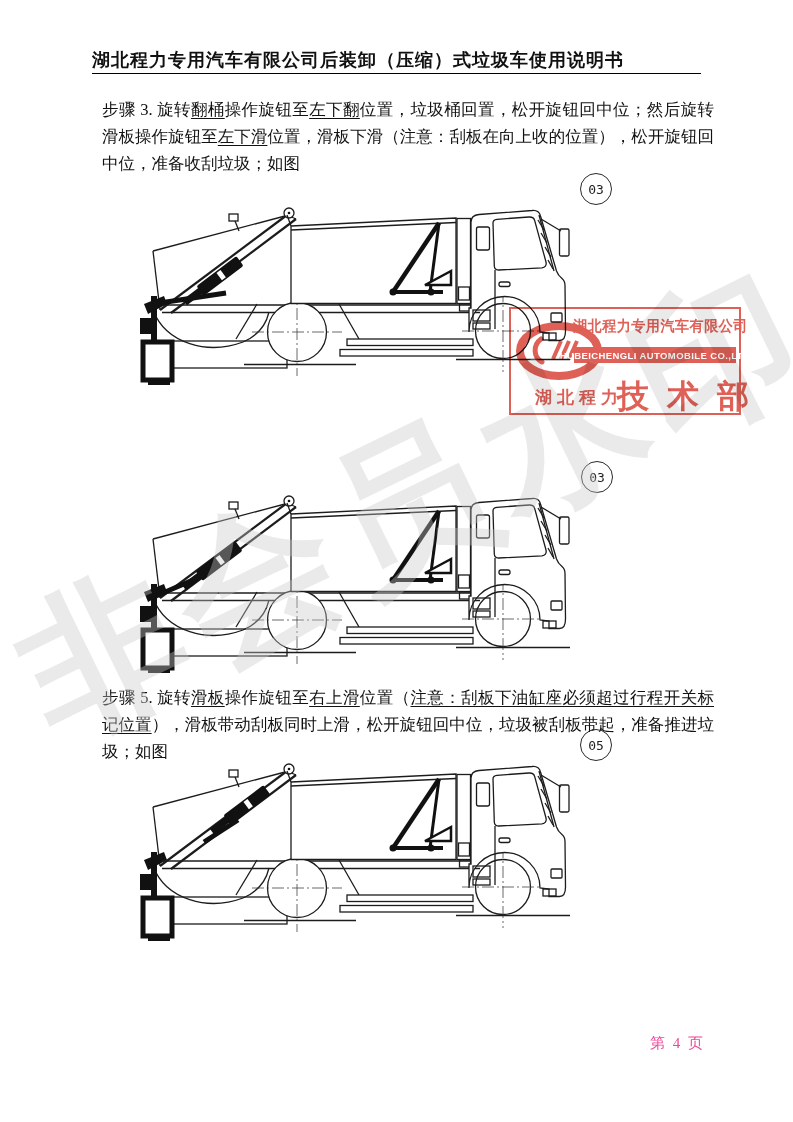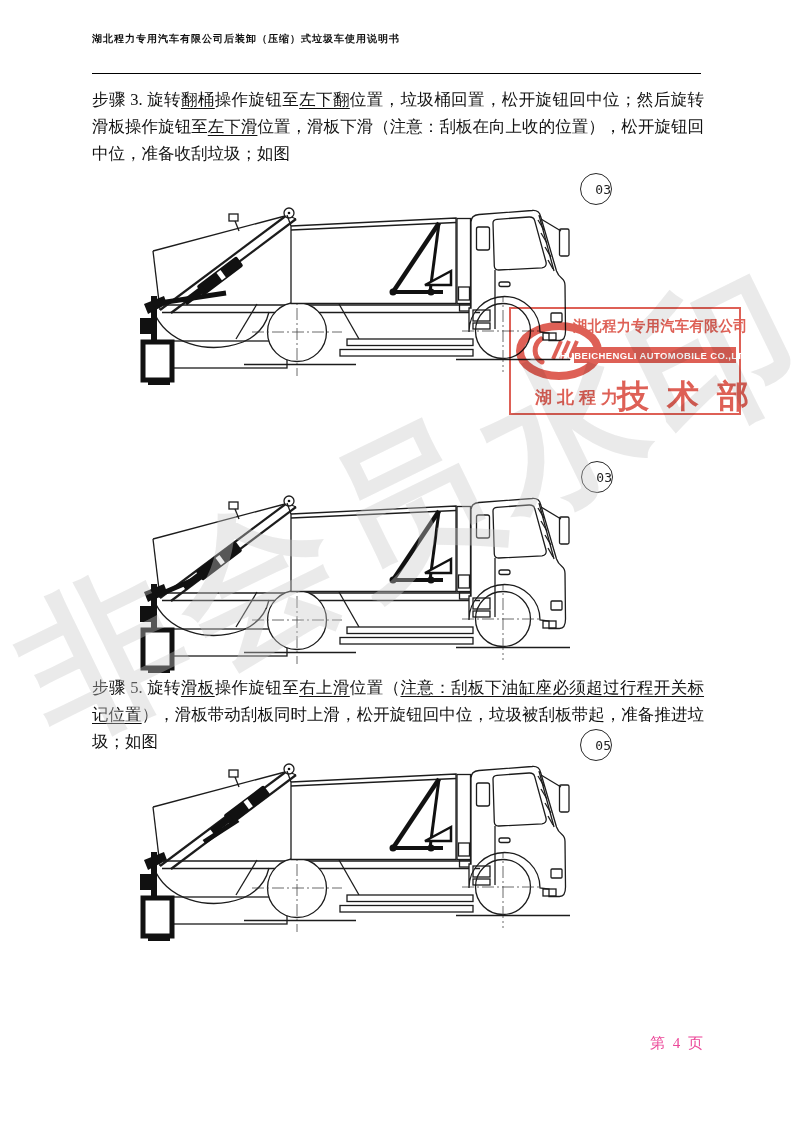--- a/index.html
+++ b/index.html
@@ -2,42 +2,42 @@
 <html style="--stamp: #da4a3e;"><head>
 <meta charset="utf-8">
 <style>
   html,body{margin:0;padding:0;background:#9a9a9a;}
   .page{
     position:relative;width:793px;height:1122px;margin:0 auto;background:#ffffff;
     font-family:"Liberation Serif","DejaVu Serif",serif;color:#1a1a1a;overflow:hidden;
   }
   
   .header-title{
-    position:absolute;left:92px;top:32px;width:616px;font-size:10px;font-weight:bold;
+    position:absolute;left:92px;top:48px;width:616px;font-size:18px;font-weight:bold;
     letter-spacing:1px;color:#111;
   }
   .header-rule{position:absolute;left:92px;top:73px;width:609px;height:0;border-top:1.5px solid #000;}
   
   .step{
-    position:absolute;left:92px;width:612px;margin:0;font-size:16.5px;line-height:27px;
+    position:absolute;left:92px;width:612px;margin:10px;font-size:16.5px;line-height:27px;
     text-align:justify;color:#111;
   }
   .step span.u{text-decoration:underline;text-underline-offset:3px;}
   
   .fig{position:absolute;left:140px;width:460px;height:210px;z-index:1;}
   .ln{stroke:#1c1c1c;stroke-width:1.3;fill:none;}
   .t2{stroke-width:2.2;}
   .wfill{fill:#ffffff;}
   .blk{fill:#111;stroke:none;}
   .thk{stroke:#111;fill:none;}
   .cl{stroke:#444;stroke-width:0.8;fill:none;stroke-dasharray:12 3 2 3;}
   
   .badge{
     position:absolute;width:30px;height:30px;border:1.6px solid #2a2a2a;border-radius:50%;
-    display:flex;align-items:center;justify-content:flex-end;
+    display:flex;align-items:center;justify-content:center;
     font-family:"DejaVu Sans Mono","Liberation Mono",monospace;font-size:13px;color:#222;
     background:transparent;z-index:2;
   }
   
   .stamp{
     position:absolute;left:509px;top:307px;width:228px;height:104px;
     border:2px solid var(--stamp);z-index:10;opacity:.88;mix-blend-mode:multiply;
     font-family:"Liberation Sans","DejaVu Sans",sans-serif;
   }
   .stamp .logo{position:absolute;left:4px;top:12px;width:88px;height:60px;}

